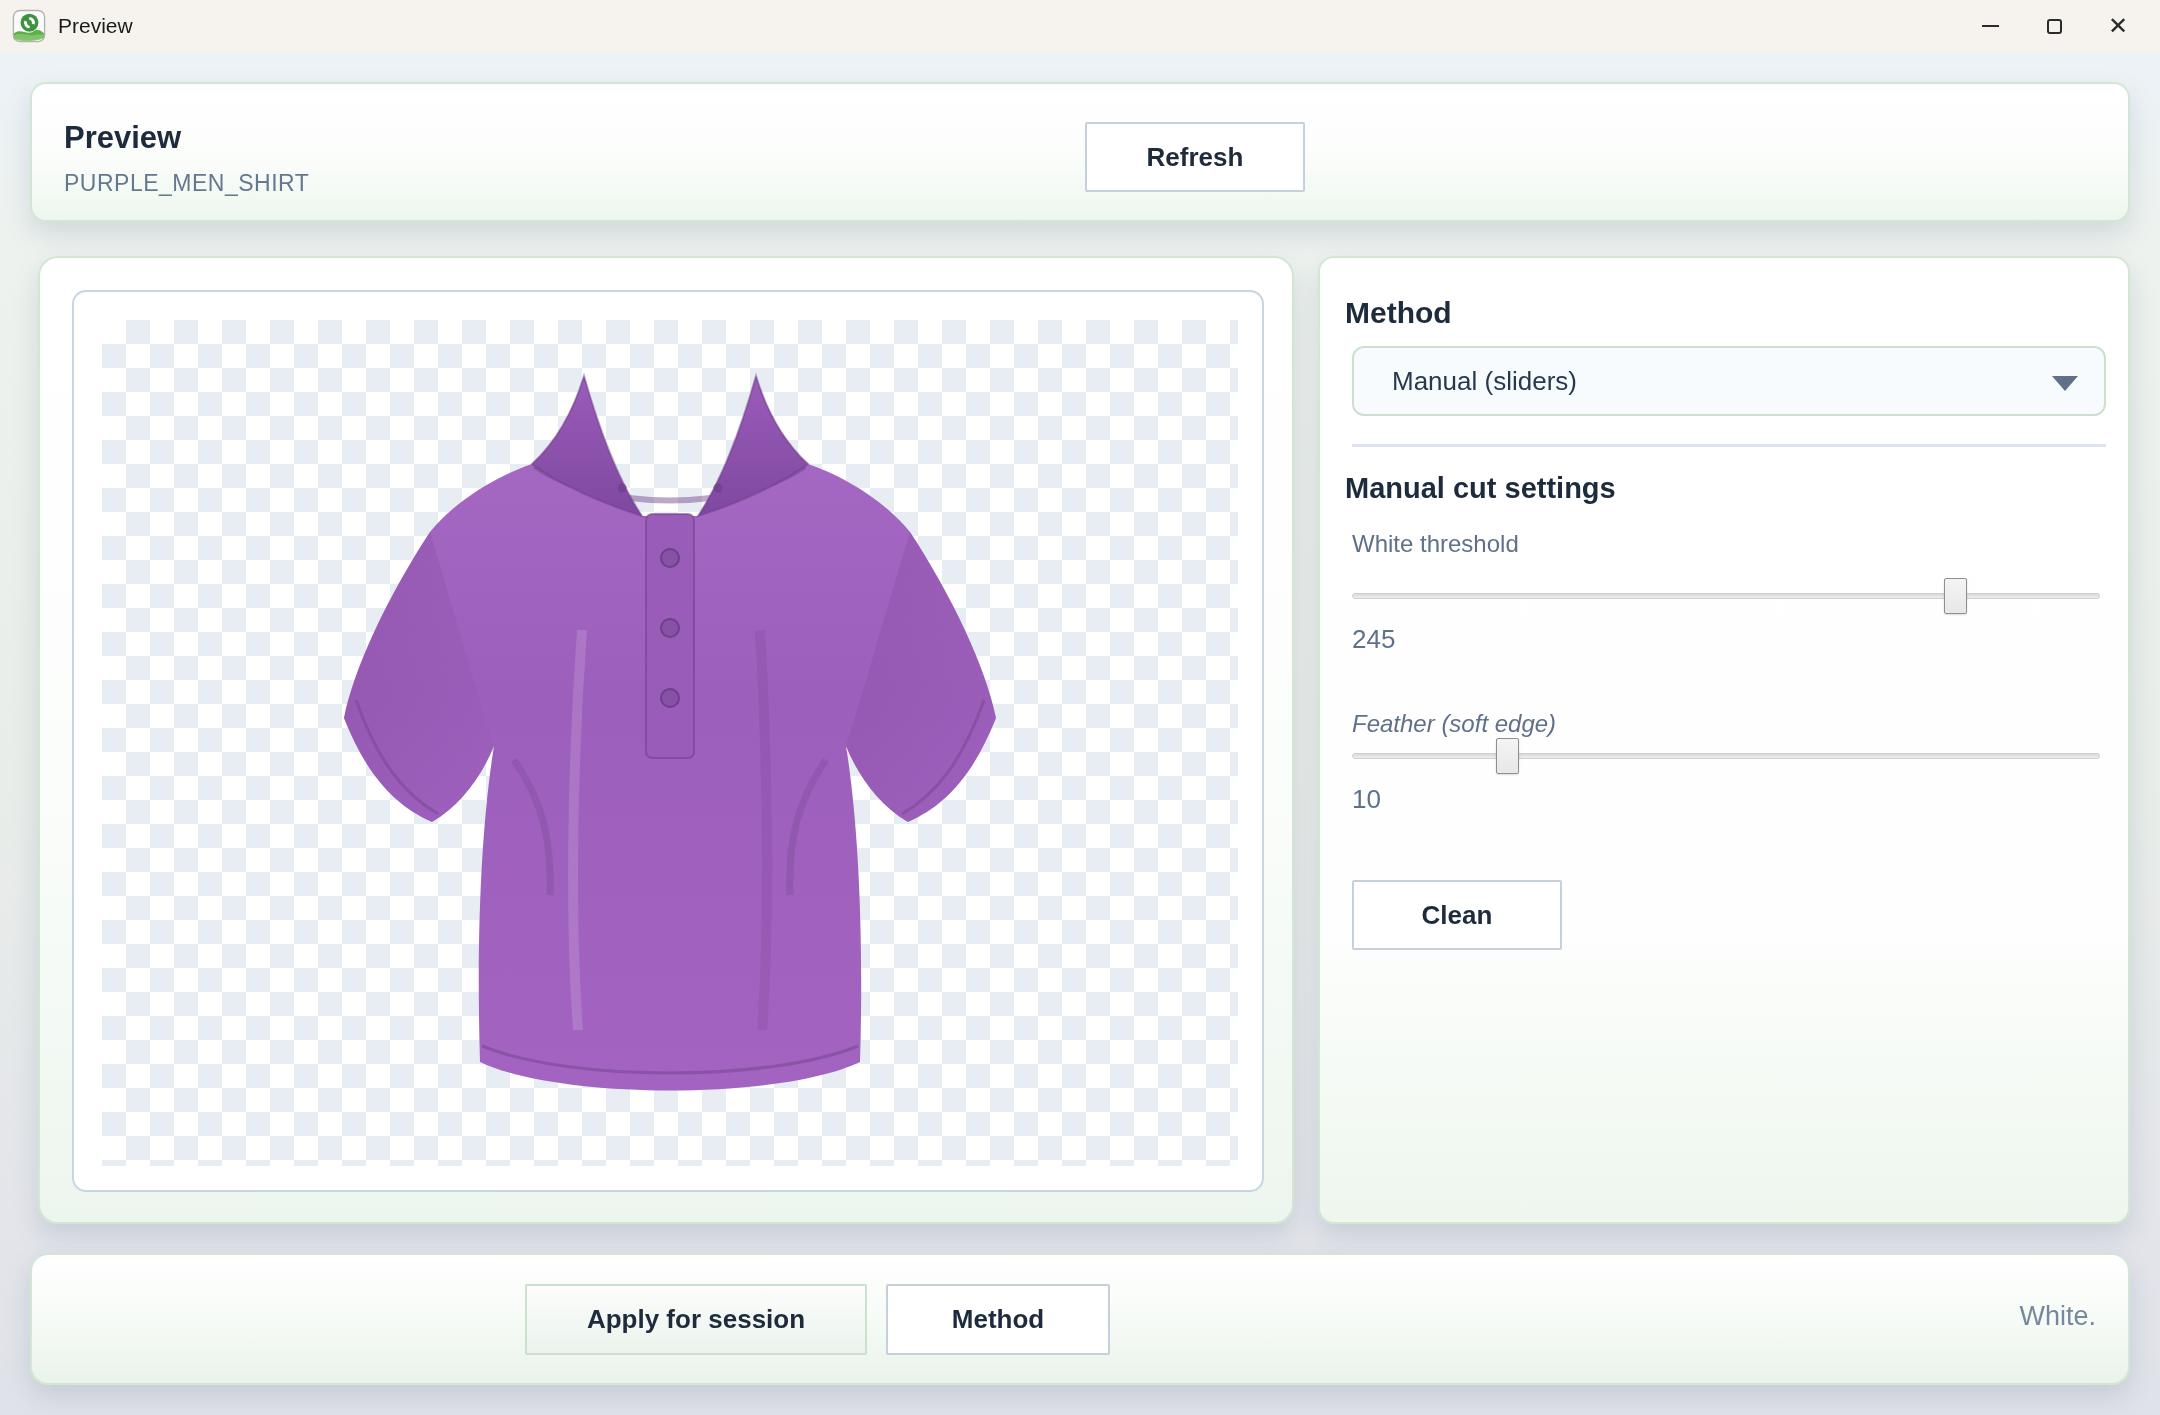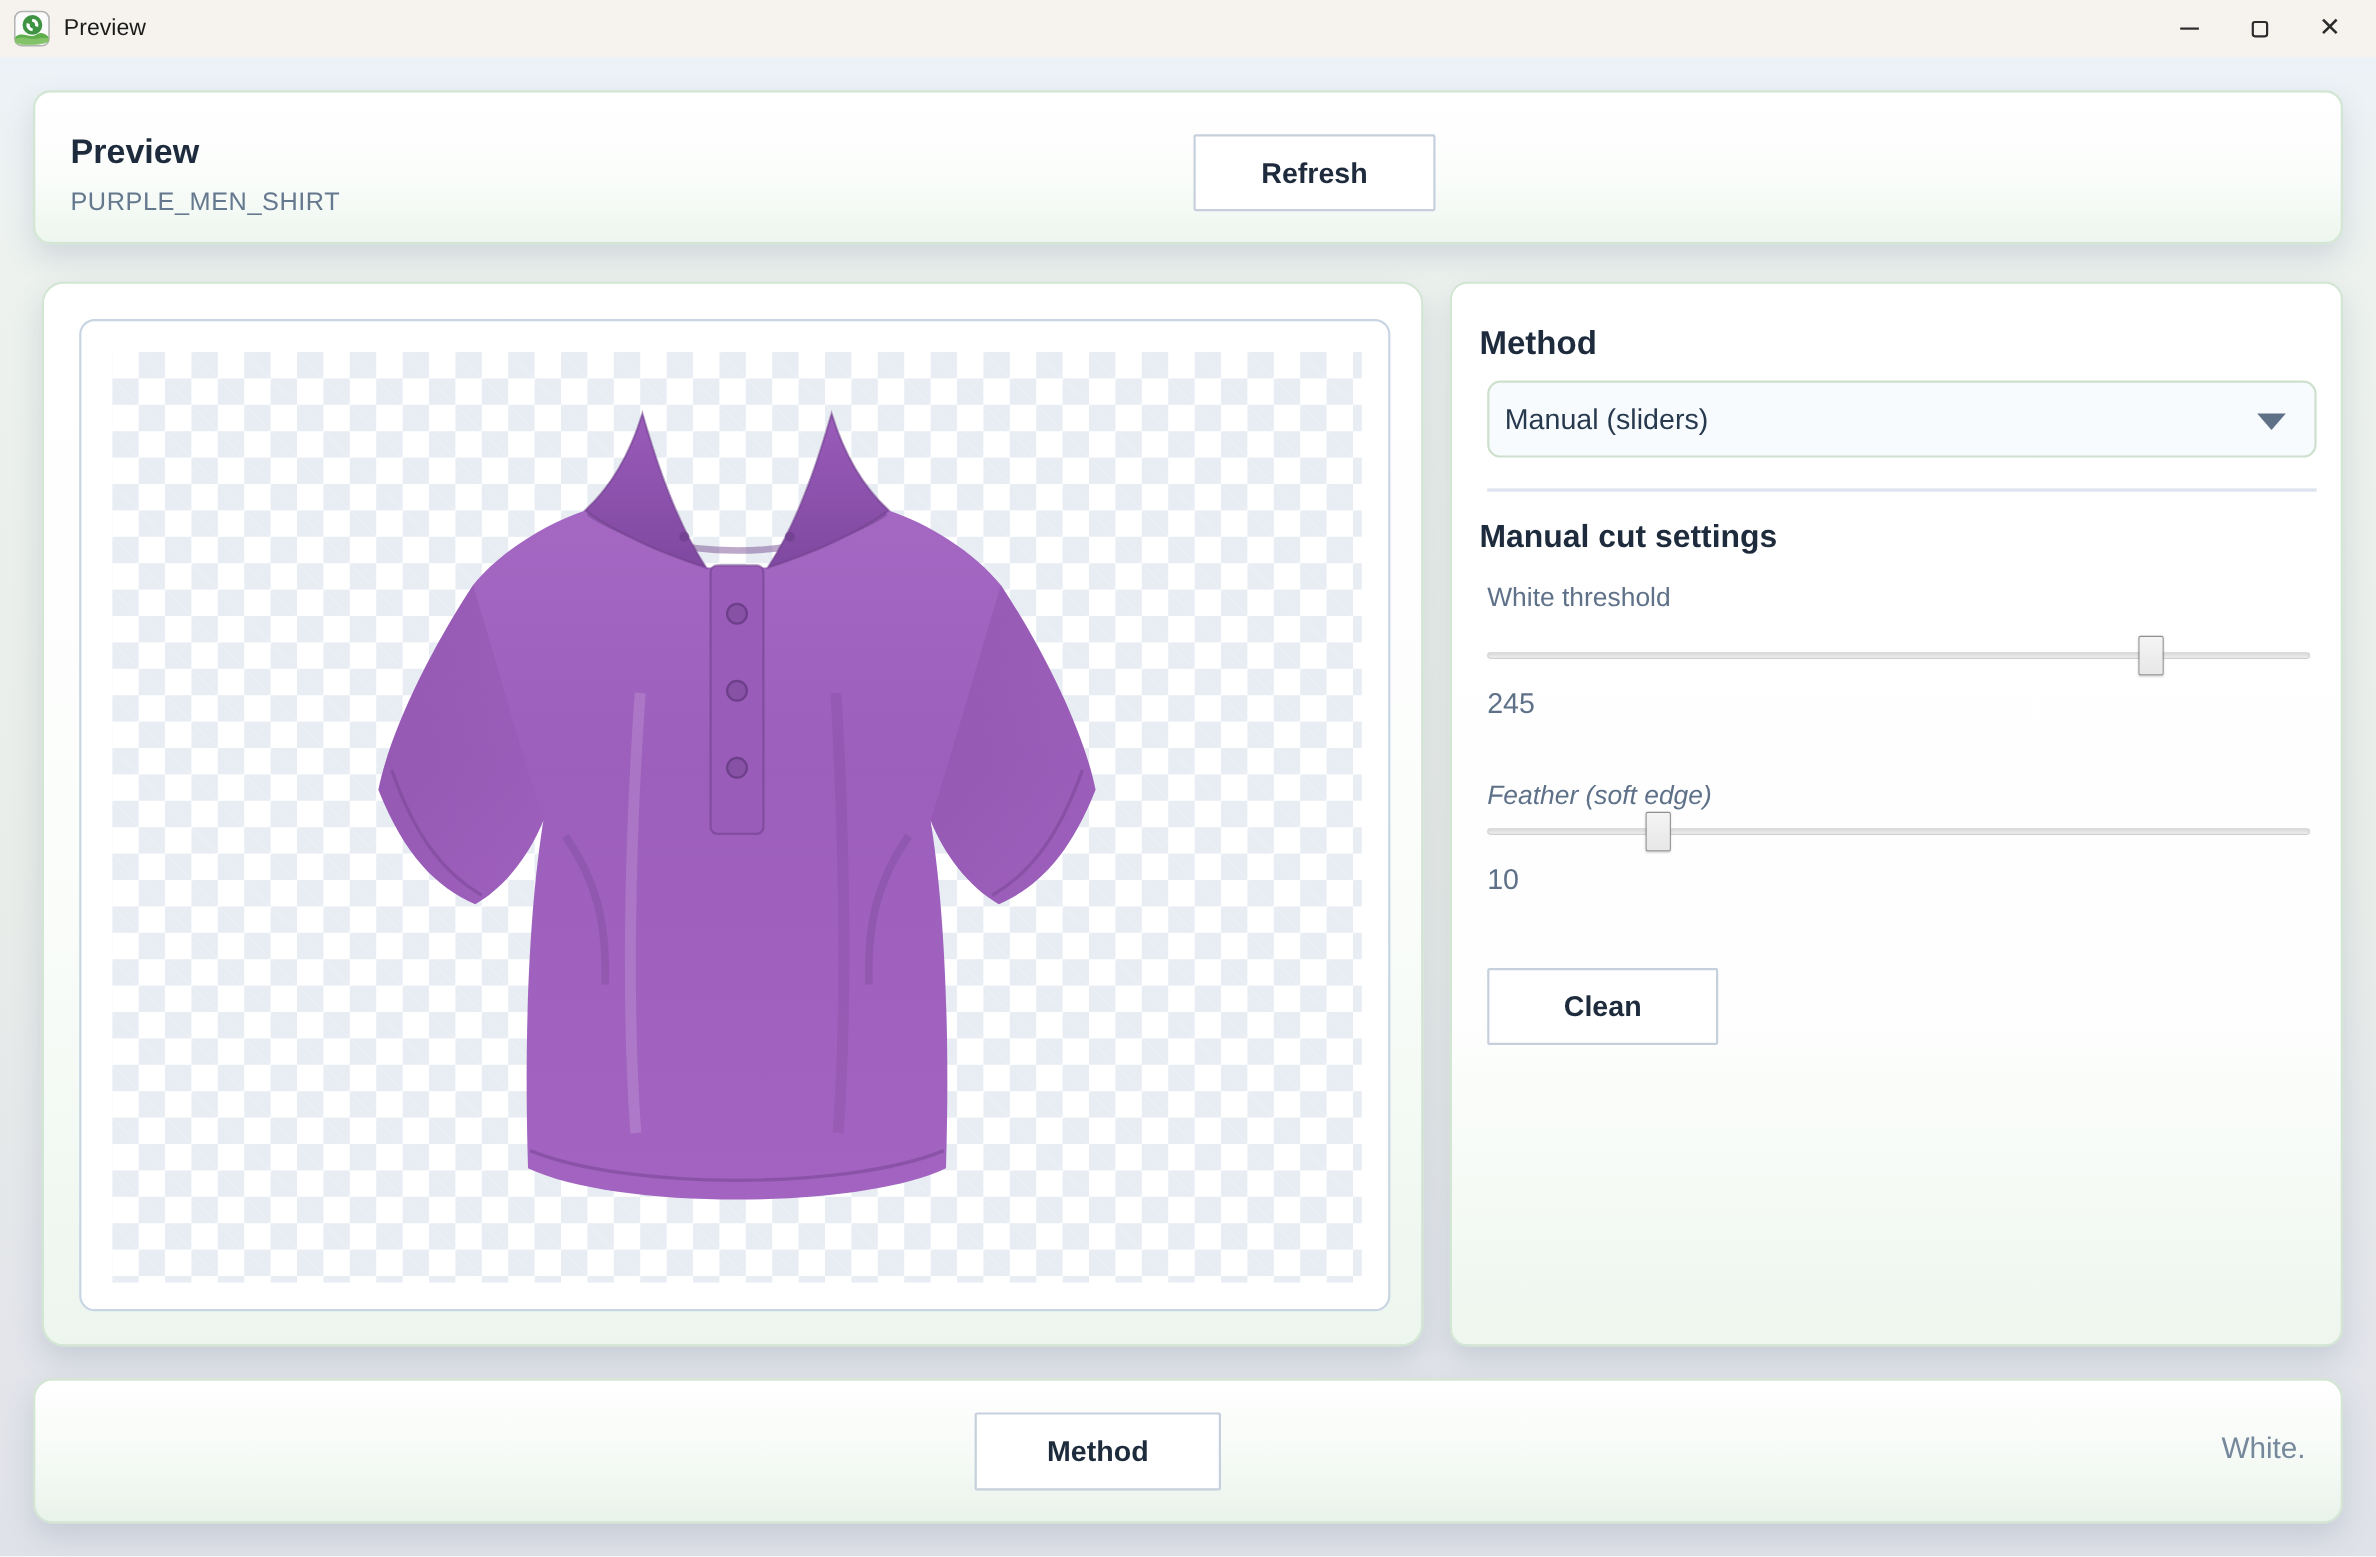--- a/index.html
+++ b/index.html
@@ -65,21 +65,21 @@
   
   .settings-card { left:1318px; top:256px; width:812px; height:968px;
     background:linear-gradient(180deg,#ffffff 0%,#fdfefd 70%,#eef6ee 100%); }
   .sec-heading { position:absolute; left:25px; font-size:30px; font-weight:bold; color:#1d2b3c; }
   .method-heading { top:38px; }
   .dropdown {
     position:absolute; left:32px; top:88px; width:754px; height:70px;
     background:#f8fbfd; border:2px solid #cde0cd; border-radius:12px;
     display:flex; align-items:center; cursor:pointer;
   }
-  .dropdown-value { margin-left:14px; font-size:26px; color:#27394e; }
+  .dropdown-value { margin-left:38px; font-size:26px; color:#27394e; }
   .dropdown-arrow {
     position:absolute; right:26px; top:28px;
     width:0; height:0; border-left:13px solid transparent; border-right:13px solid transparent;
     border-top:15px solid #5f7187;
   }
   .divider { position:absolute; left:32px; top:186px; width:754px; height:3px; background:#dee4ef; }
   .cut-heading { top:214px; font-size:29px; }
   .field-label { position:absolute; left:32px; font-size:24px; color:#5e7189; }
   .wt-label { top:272px; }
   .fe-label { top:452px;font-style:italic; }
@@ -253,17 +253,18 @@
     <div class="slider fe-slider">
       <div class="track"></div>
       <div class="handle" style="left: 144px;"></div>
     </div>
     <div class="field-value fe-value">10</div>
 
     <button class="preset-btn clean-btn">Clean</button>
   </div>
 
   <div class="card footer-card">
+    <button class="footer-btn apply-session">Apply for session</button>
     <button class="footer-btn cancel-btn">Method</button>
     <div class="status-text">White.</div>
   </div>
 
 </div>
 
 </body></html>

